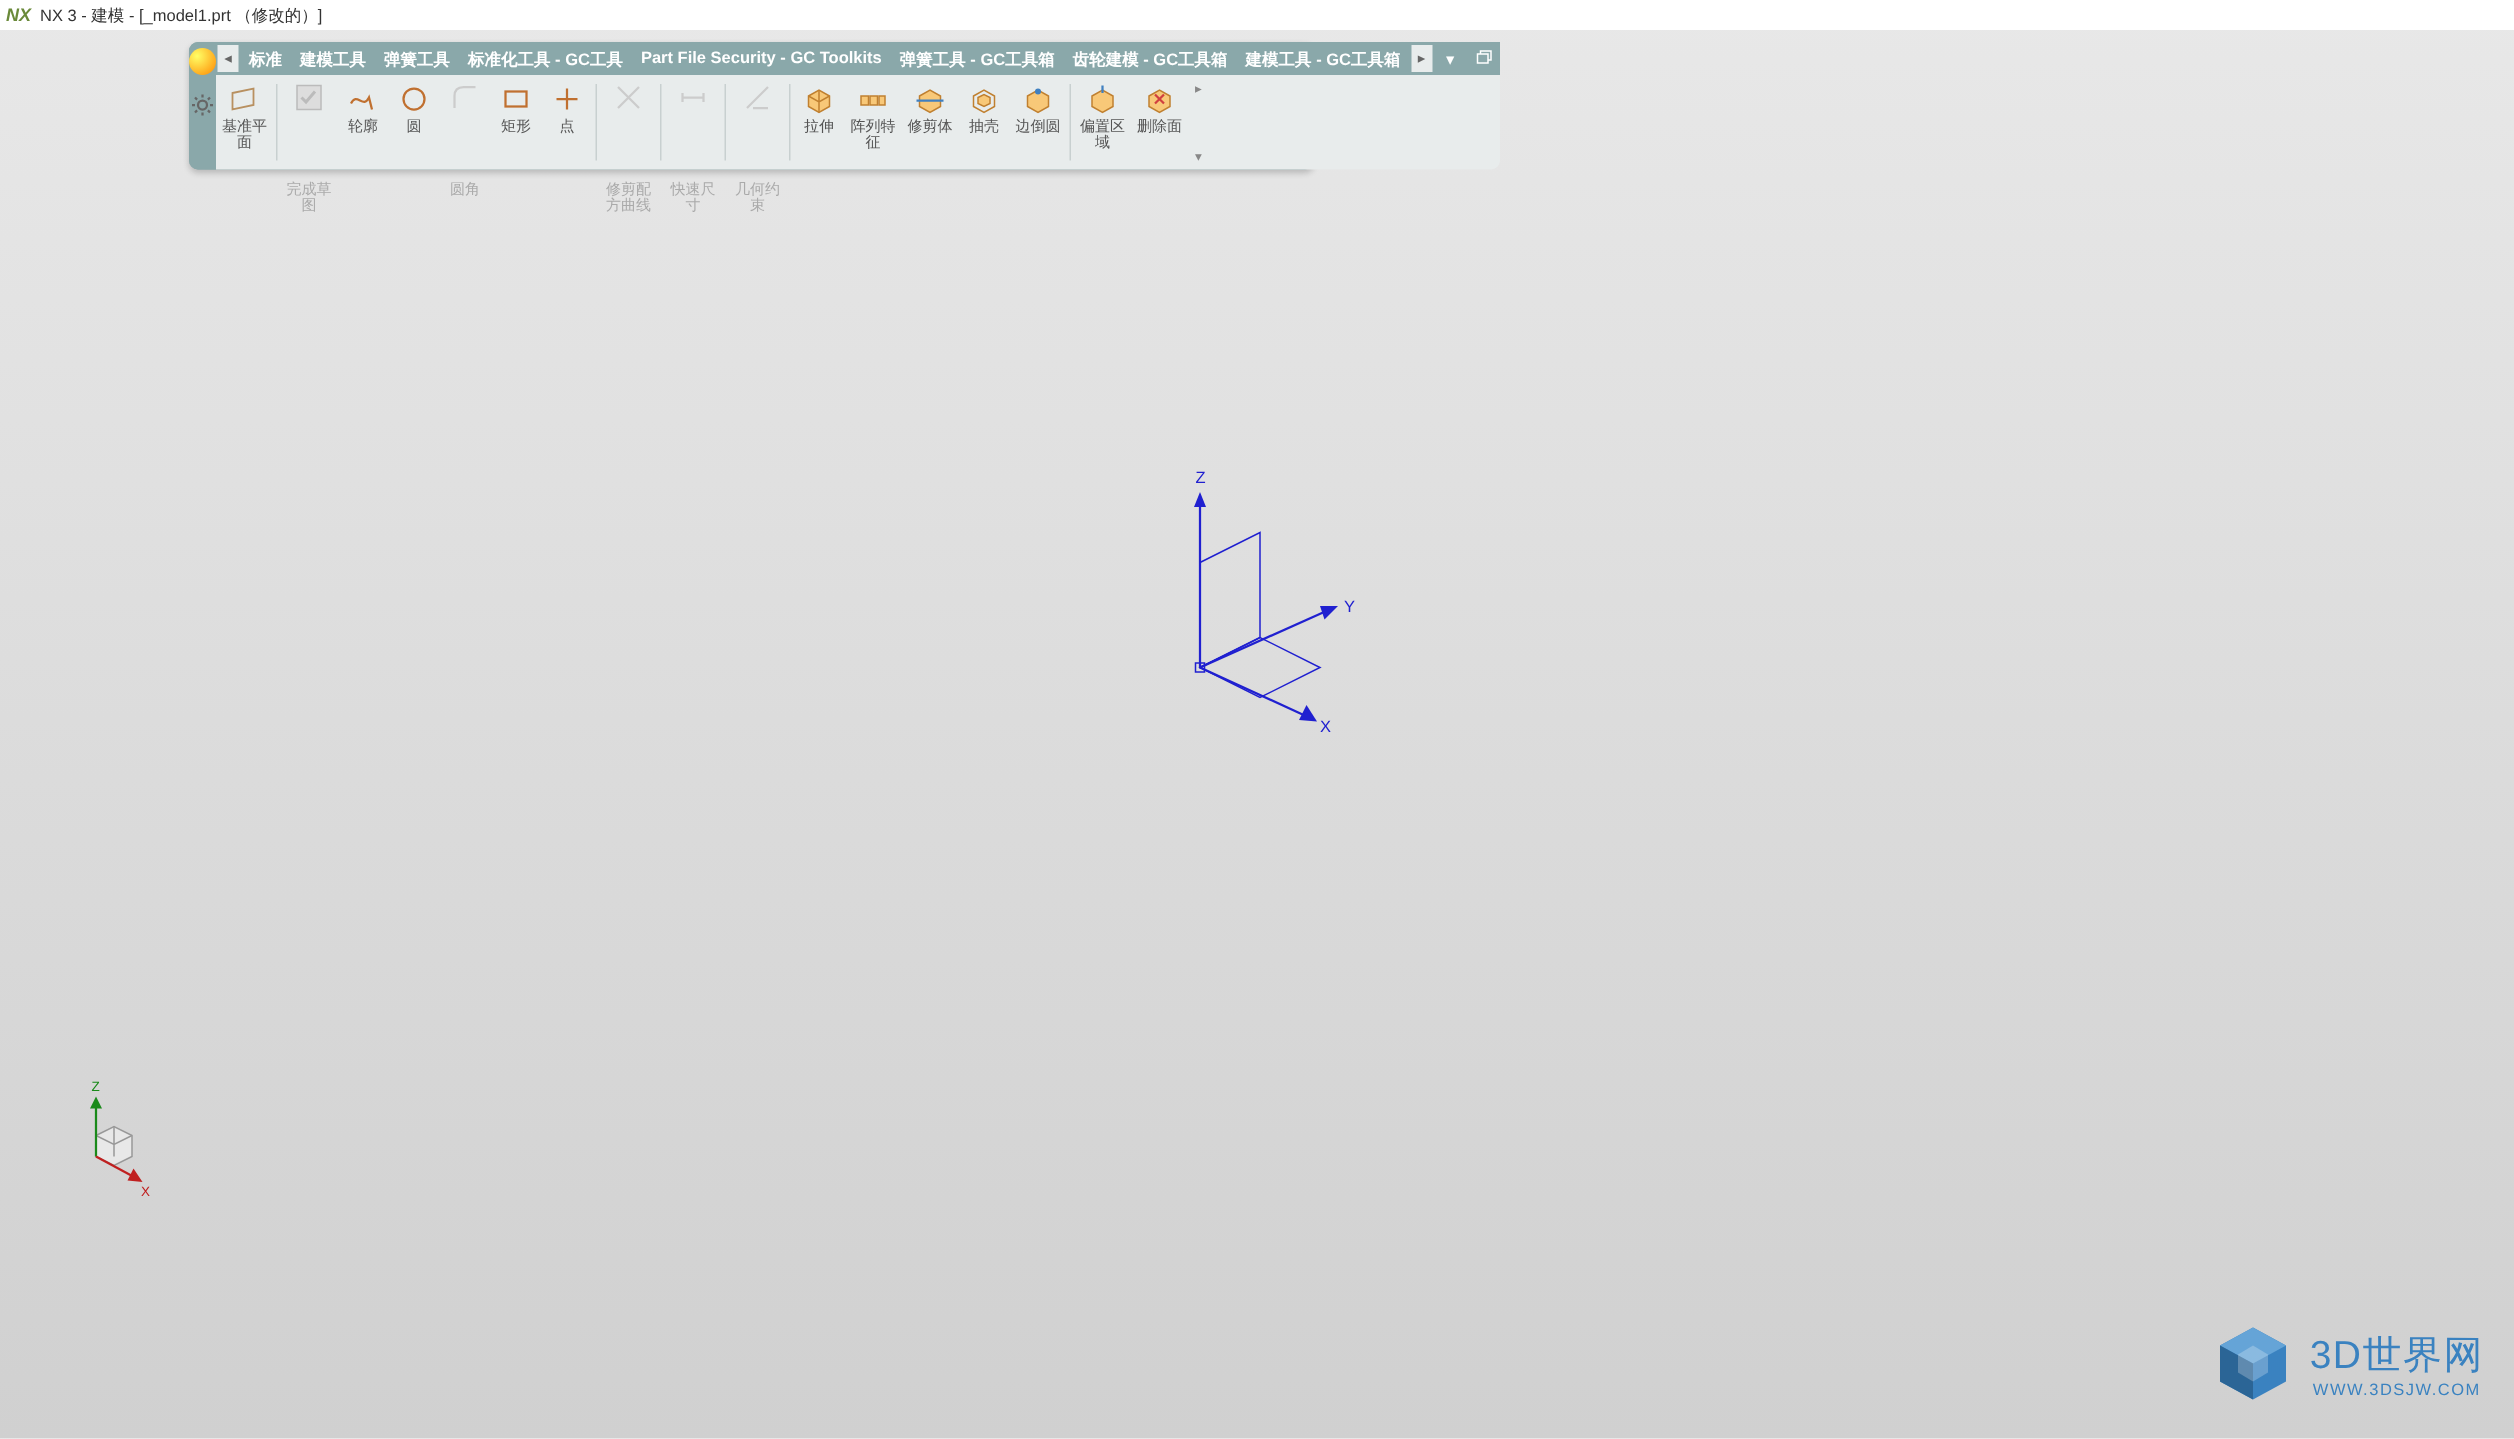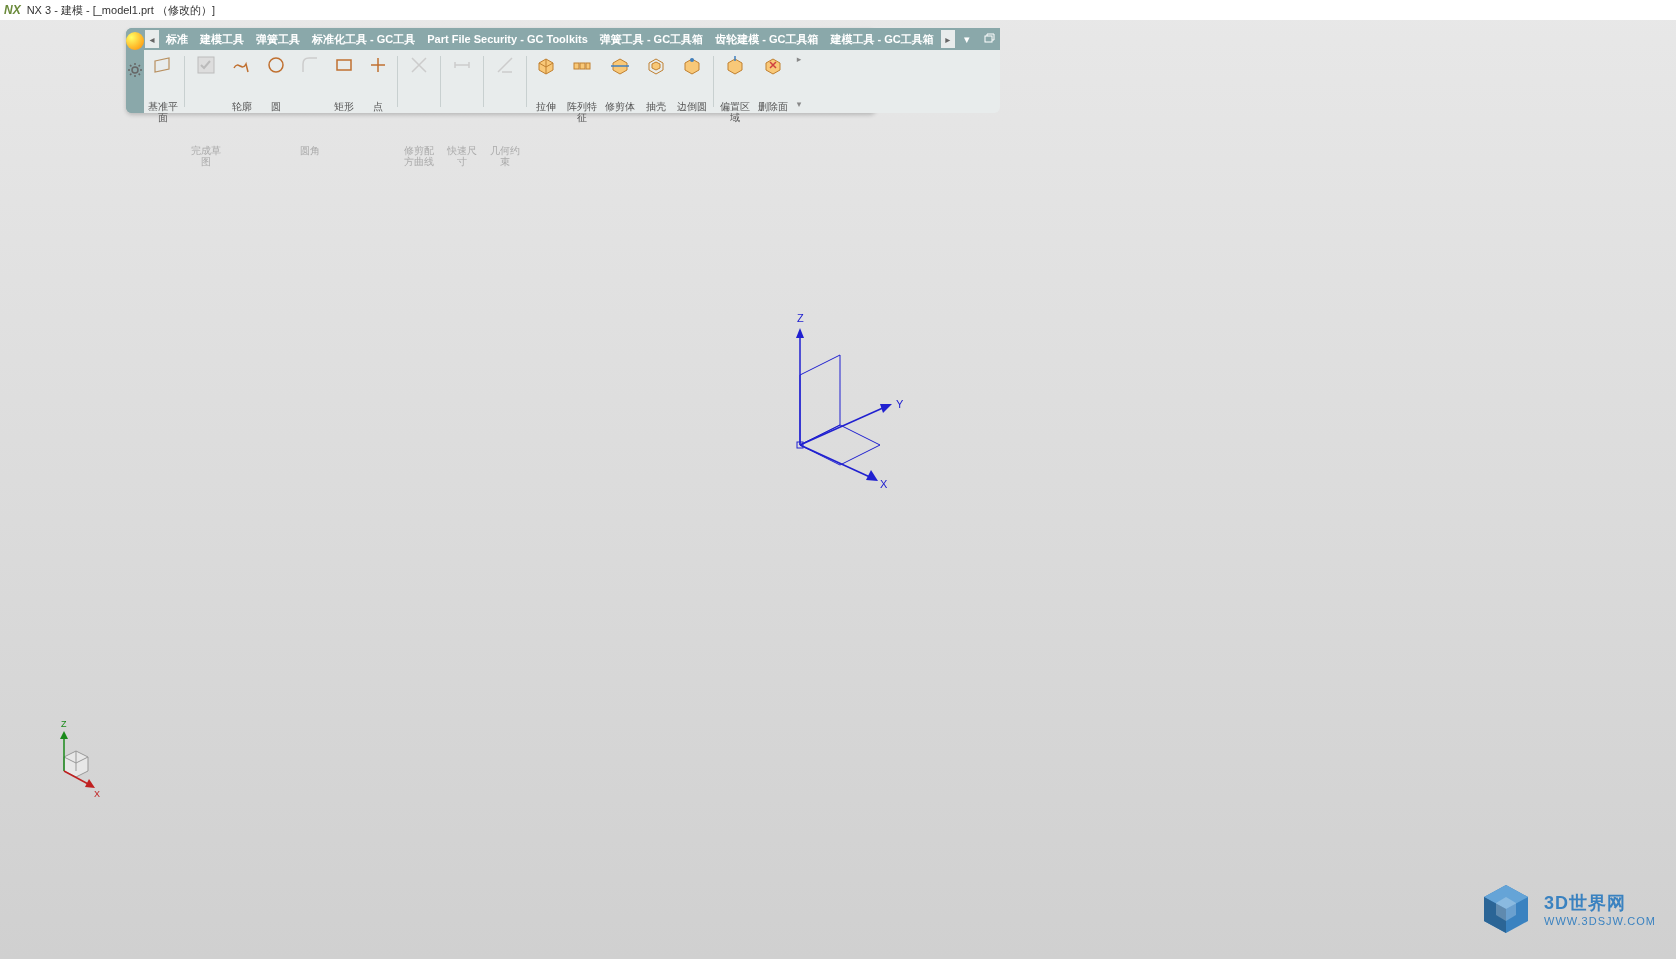--- a/index.html
+++ b/index.html
@@ -17,41 +17,41 @@
 .ribbon-main { flex: 1; }
 
 
 .tabs-row { height: 22px; display: flex; align-items: center; background: #8aa8aa; font-size: 11px; color: #fff; }
 .tab-nav { width: 14px; height: 18px; background: #e8ecec; color: #666; display: flex; align-items: center; justify-content: center; font-size: 10px; cursor: pointer; margin: 0 1px; }
 .tab-item { padding: 0 6px; height: 22px; display: flex; align-items: center; cursor: pointer; white-space: nowrap; font-weight: bold; }
 .tab-end { width: 18px; height: 18px; margin: 0 2px; color: #fff; display:flex;align-items:center;justify-content:center;}
 
 
 .tools-row { background: #e8ecec; display: flex; align-items: stretch; height: 63px; border-radius: 0 0 6px 0; padding: 2px 0; }
-.tool-btn { display: flex; flex-direction: column; align-items: center; justify-content: flex-start; padding: 2px 4px; cursor: pointer; min-width: 34px; gap: 24px; }
+.tool-btn { display: flex; flex-direction: column; align-items: center; justify-content: flex-start; padding: 2px 4px; cursor: pointer; min-width: 34px; }
 .tool-btn .ico { width: 24px; height: 24px; display: flex; align-items: center; justify-content: center; margin-bottom: 1px; }
 .tool-btn .lbl { font-size: 10px; color: #555; text-align: center; line-height: 11px; white-space: pre; }
 .tool-btn.disabled .lbl { color: #aaa; margin-top: 44px; }
 .tool-sep { width: 1px; background: #c8d0d0; margin: 4px 2px; }
 .tool-trailer { width: 14px; display:flex; flex-direction:column; align-items:center; justify-content:space-between; padding:2px 0;}
 .tool-trailer span{font-size:9px;color:#888;}
 
 
 .viewport { position: absolute; inset: 0; }
 .csys { position: absolute; }
 .axis-label { font-size: 11px; fill: #2020d0; }
 
 
 .triad { position: absolute; left: 46px; bottom: 160px; width: 60px; height: 80px; }
 
 
 .watermark { position: absolute; right: 20px; bottom: 20px; display: flex; align-items: center; opacity: 0.9; }
 .wm-cube { width: 60px; height: 60px; }
 .wm-txt { margin-left: 8px; }
-.wm-line1 { font-size: 18px; font-weight: bold; color: #2a7abf; letter-spacing: 1px; }
+.wm-line1 { font-size: 26px; font-weight: normal; color: #2a7abf; letter-spacing: 1px; }
 .wm-line2 { font-size: 11px; color: #2a7abf; letter-spacing: 1px; text-align: center; }
 </style>
 </head>
 <body>
 
 <div class="title-bar">
   <span class="nx-logo">NX</span>
   <span>NX 3 - 建模 - [_model1.prt （修改的）]</span>
 </div>
 

